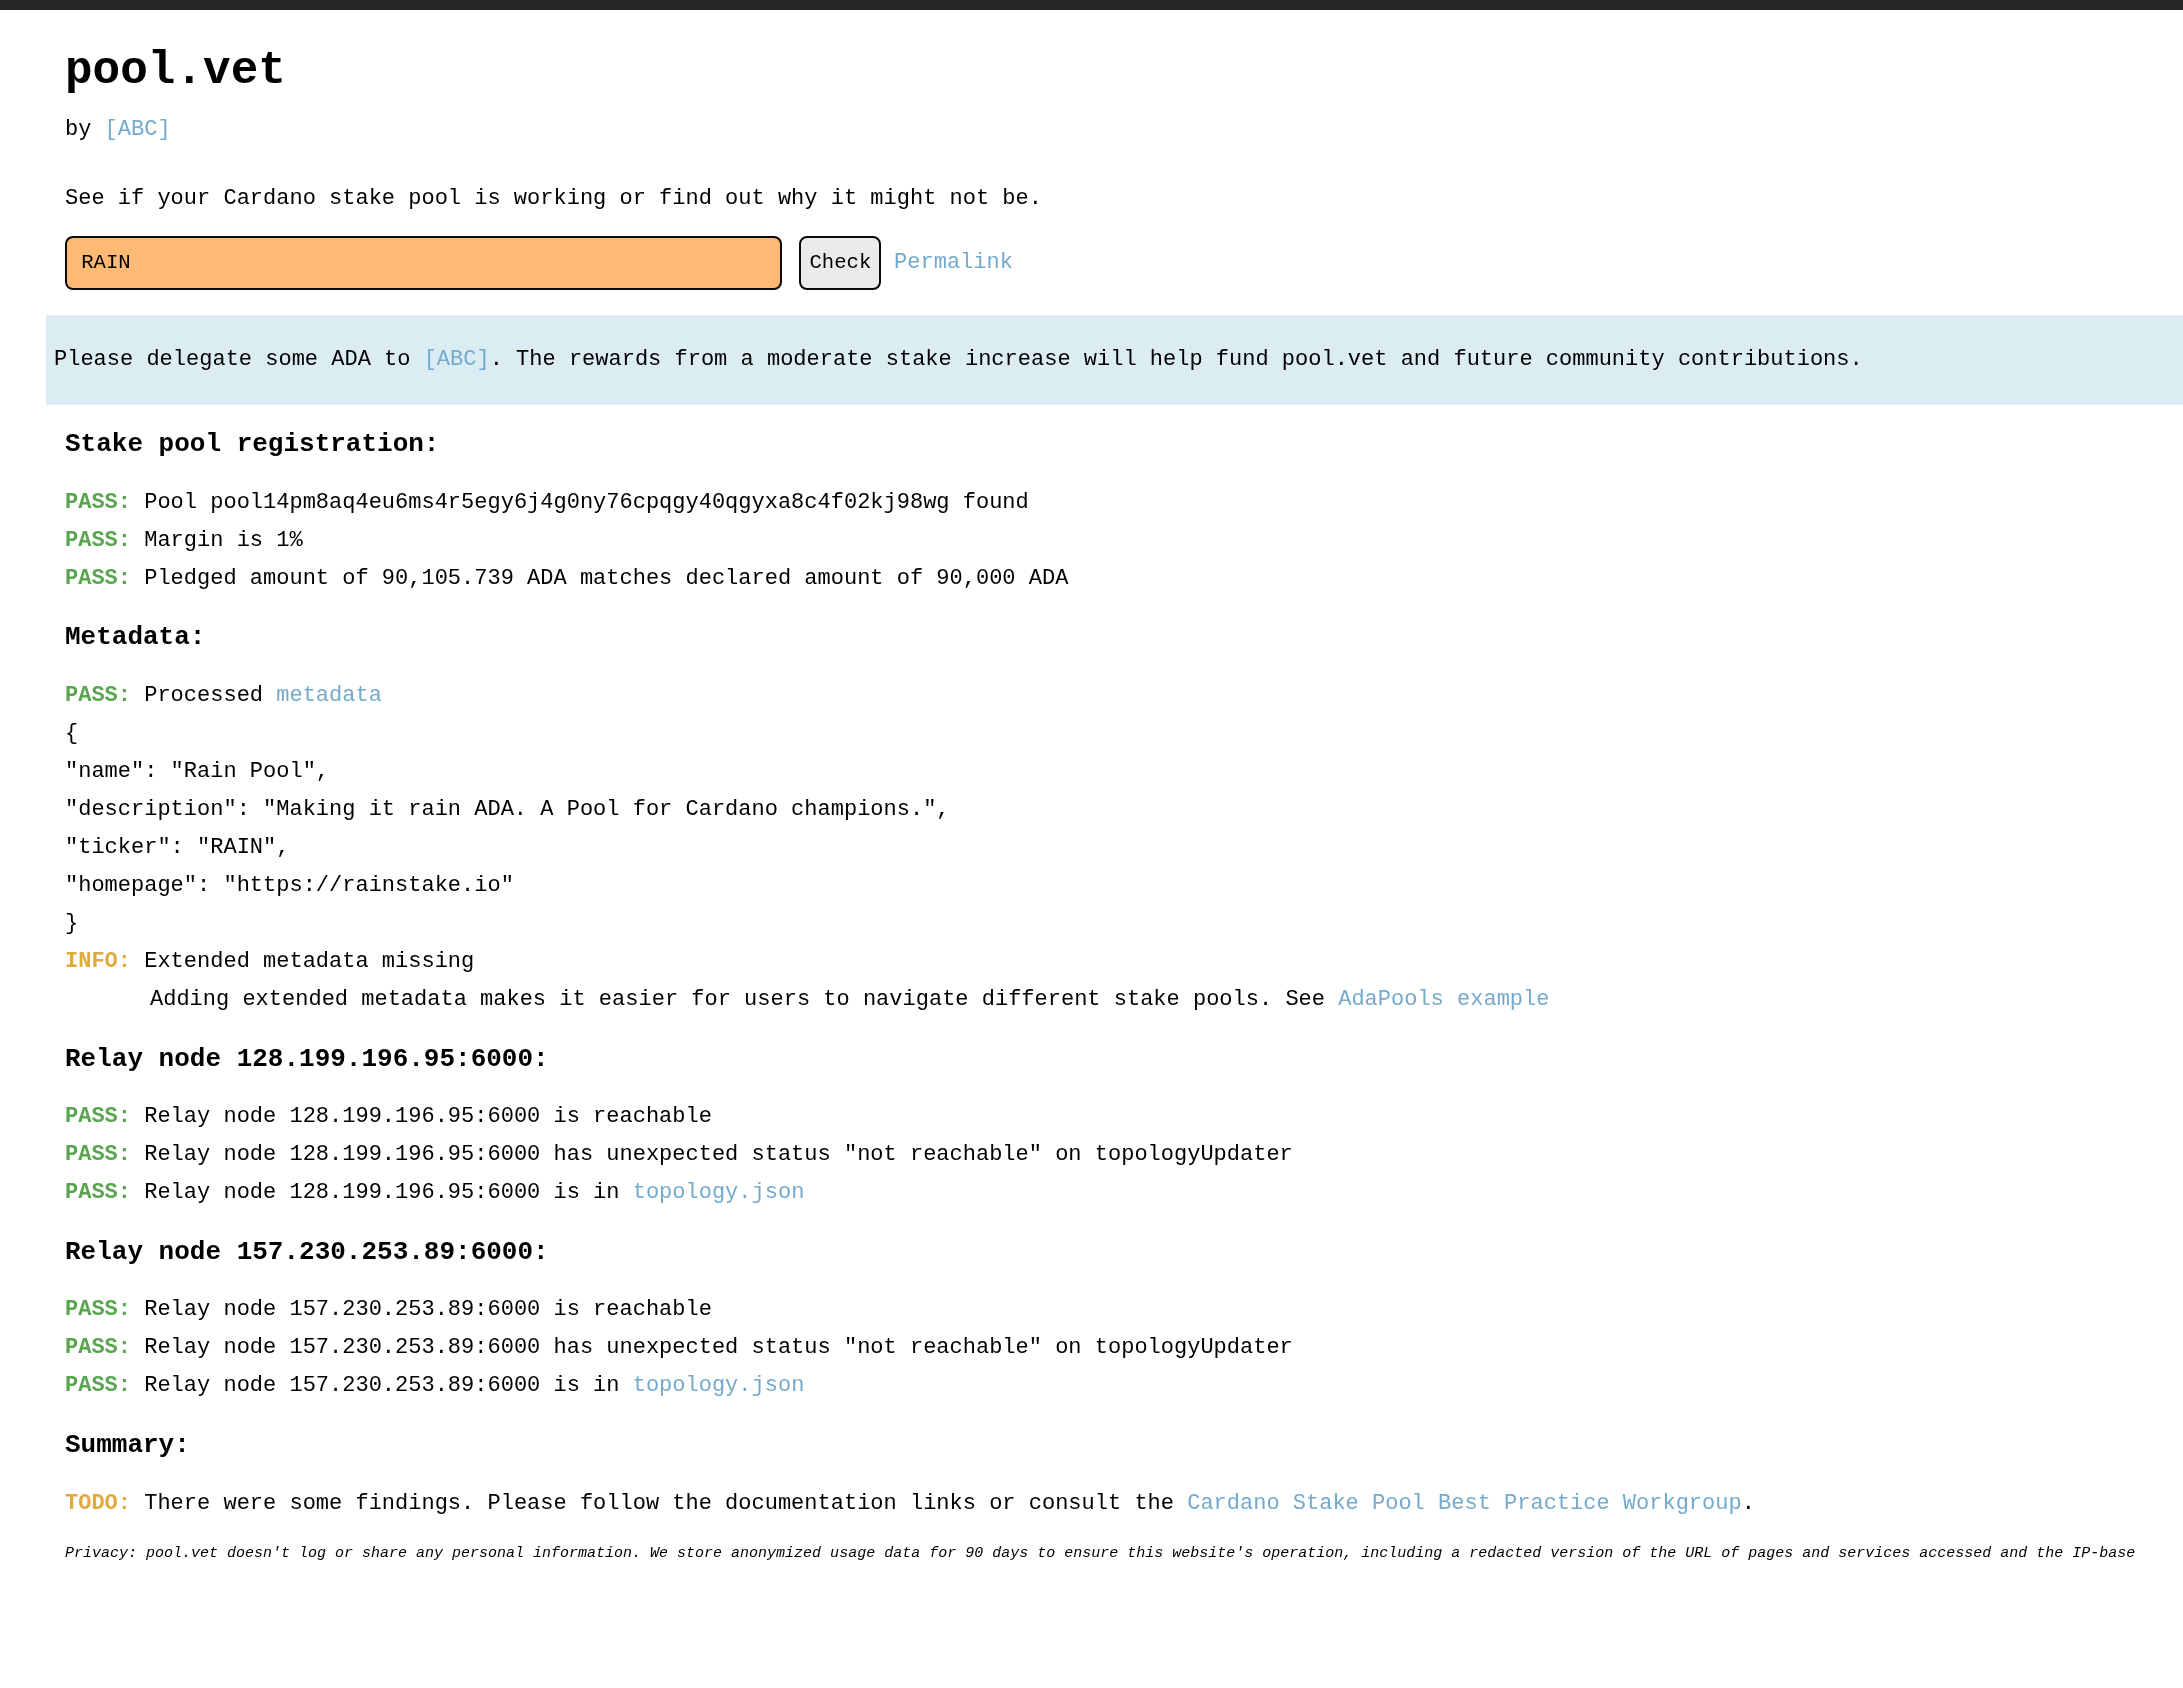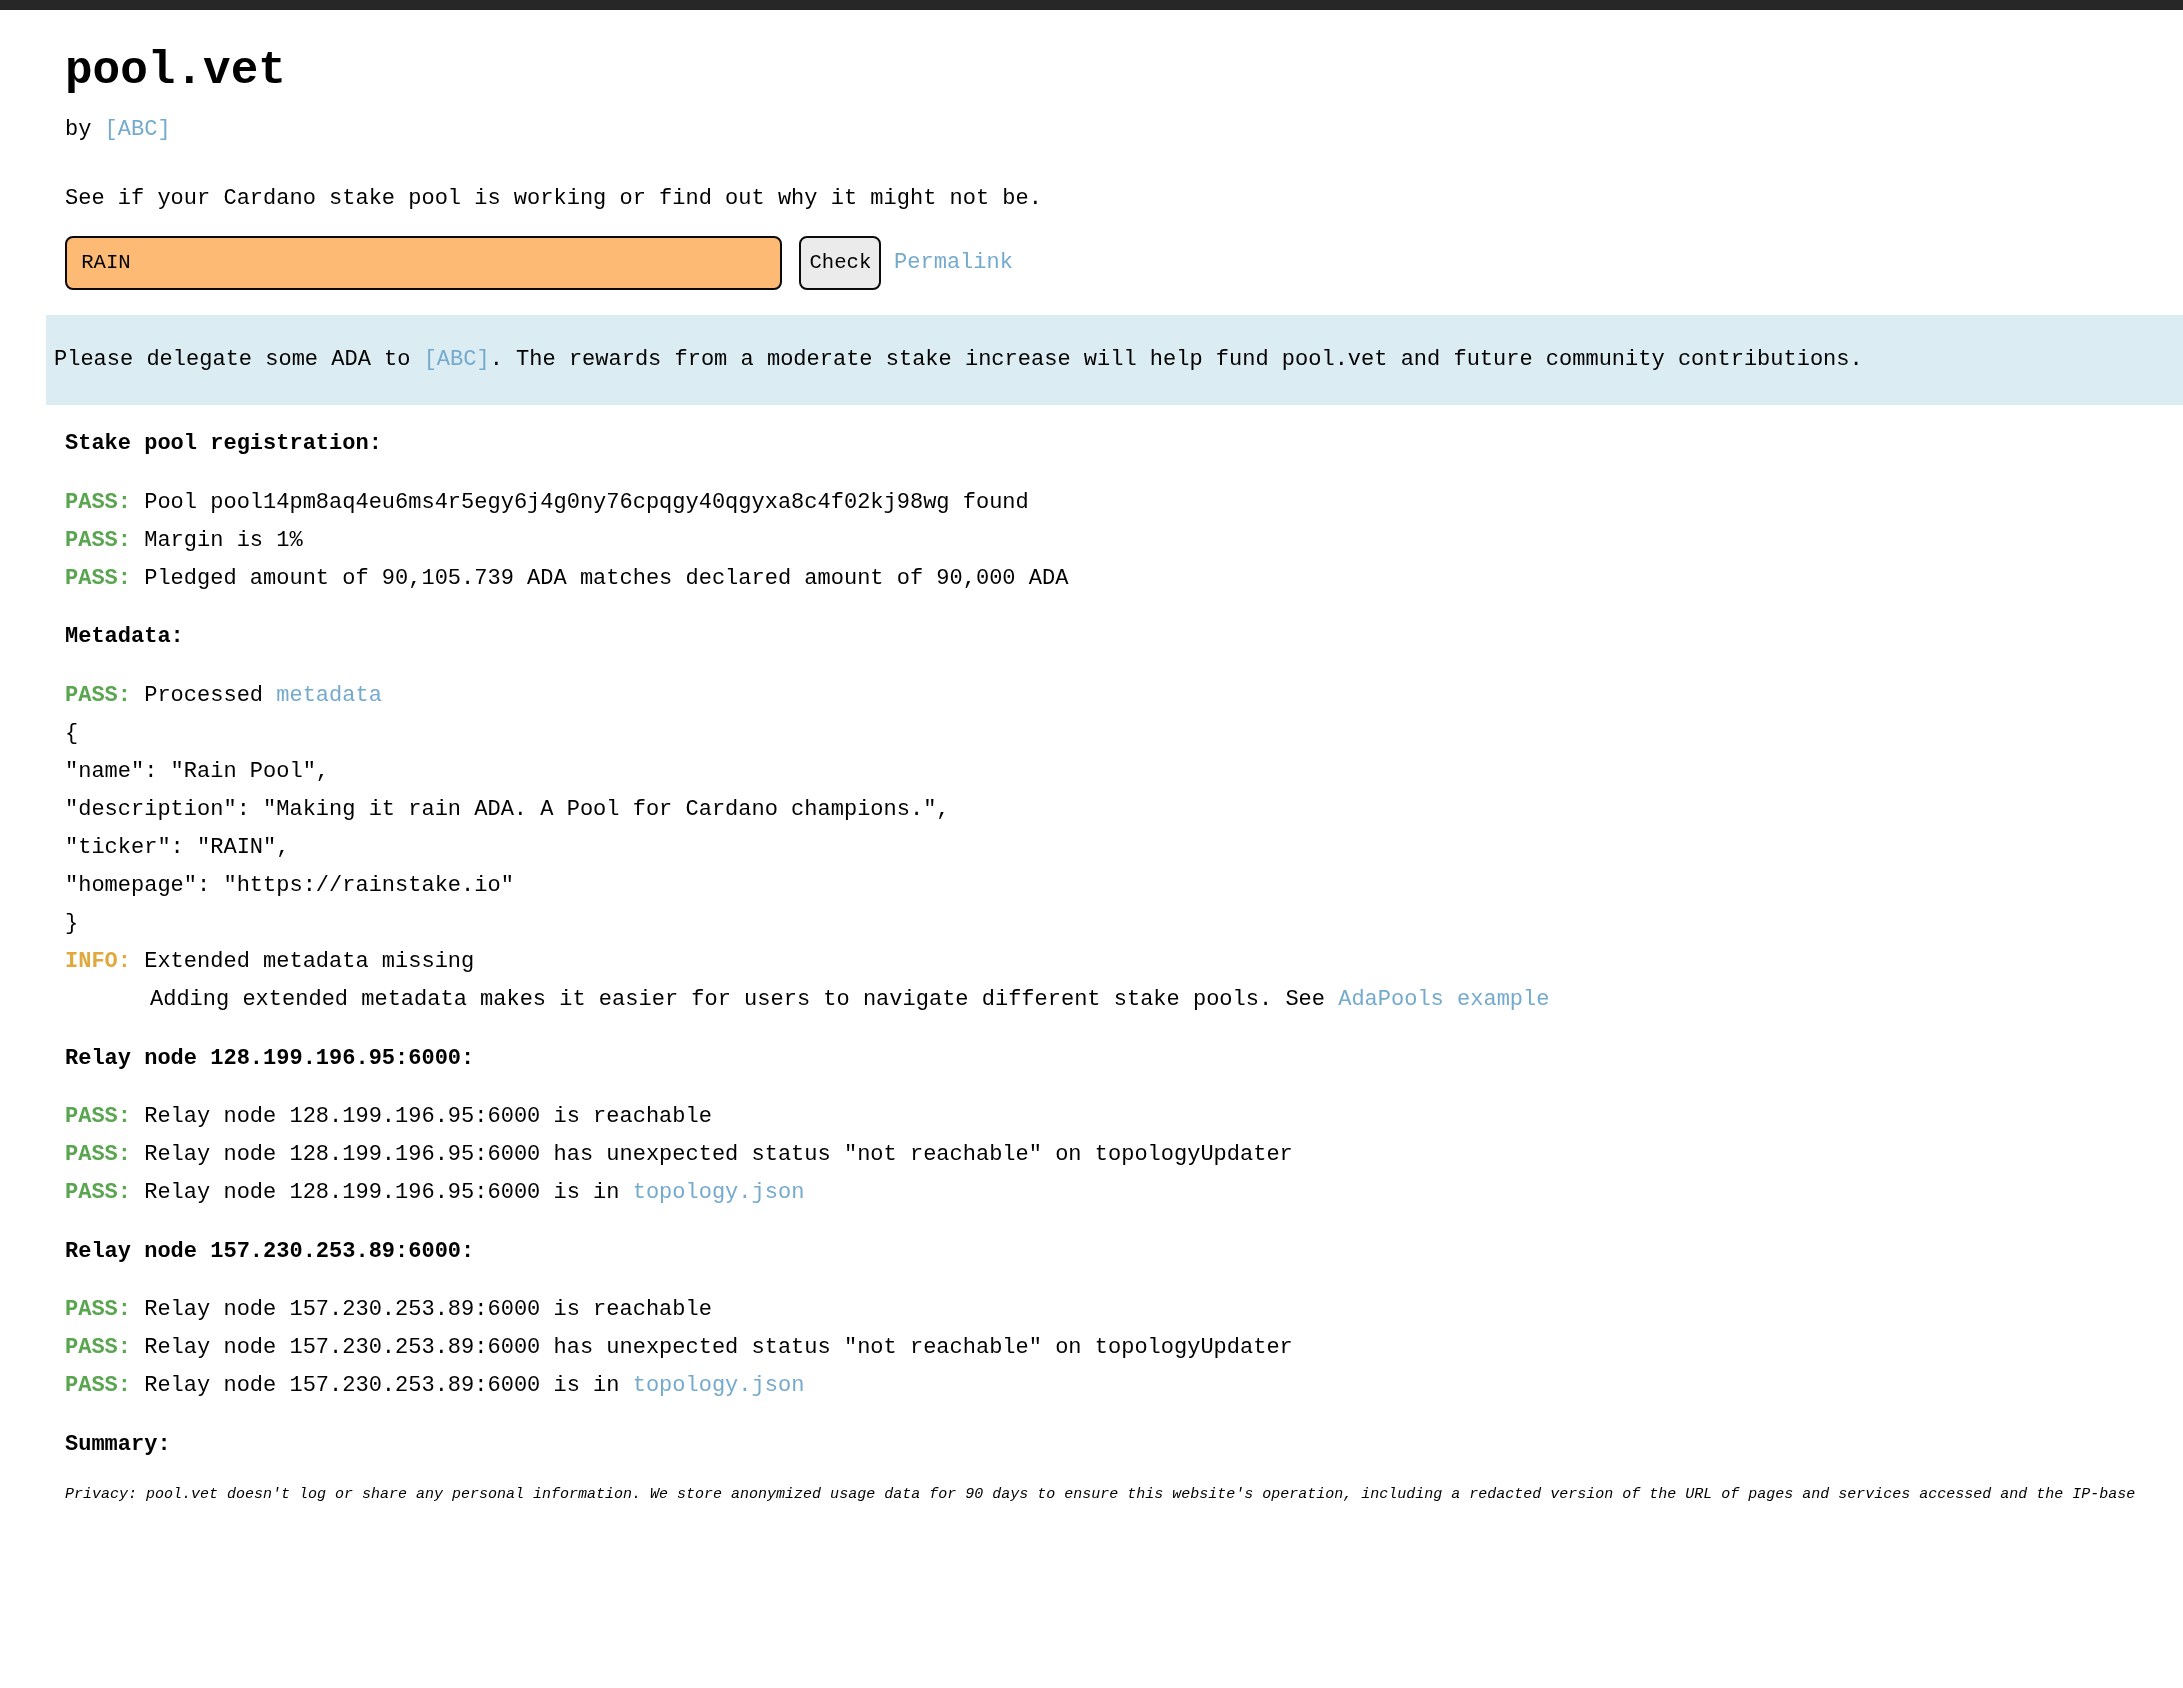--- a/index.html
+++ b/index.html
@@ -75,21 +75,21 @@
     font-size: 22px;
   }
   .banner {
     margin: 25px 0 0 -19px;
     background: #dcecf3;
     padding: 26px 8px;
     font-size: 22px;
     line-height: 38px;
   }
   .section-heading {
-    font-size: 22px;
+    font-size: 26px;
     font-weight: bold;
     line-height: 38px;
     margin: 20.6px 0;
   }
   .lines {
     font-size: 22px;
     line-height: 38px;
   }
   .line { white-space: pre-wrap; }
   .line.indent { padding-left: 85px; }
@@ -172,19 +172,22 @@
     <div class="section-heading">Relay node 157.230.253.89:6000:</div>
     <div class="lines">
       <div class="line"><span class="st pass">PASS:</span><span> Relay node 157.230.253.89:6000 is reachable</span></div>
       <div class="line"><span class="st pass">PASS:</span><span> Relay node 157.230.253.89:6000 has unexpected status "not reachable" on topologyUpdater</span></div>
       <div class="line"><span class="st pass">PASS:</span><span> Relay node 157.230.253.89:6000 is in </span><a class="lnk">topology.json</a></div>
     </div>
   </div>
 
   <div>
     <div class="section-heading">Summary:</div>
+    <div class="lines">
+      <div class="line"><span class="st todo">TODO:</span><span> There were some findings. Please follow the documentation links or consult the </span><a class="lnk">Cardano Stake Pool Best Practice Workgroup</a><span>.</span></div>
+    </div>
   </div>
 
 
   <div class="privacy">Privacy: pool.vet doesn't log or share any personal information. We store anonymized usage data for 90 days to ensure this website's operation, including a redacted version of the URL of pages and services accessed and the IP-base</div>
 
 </div>
 
 
 </body></html>

